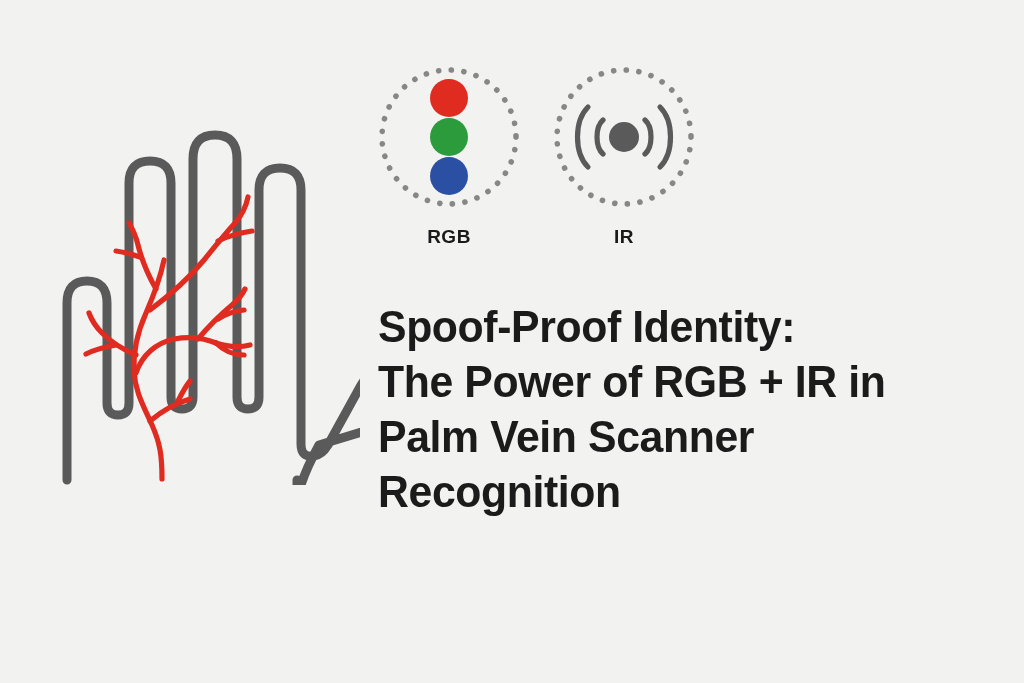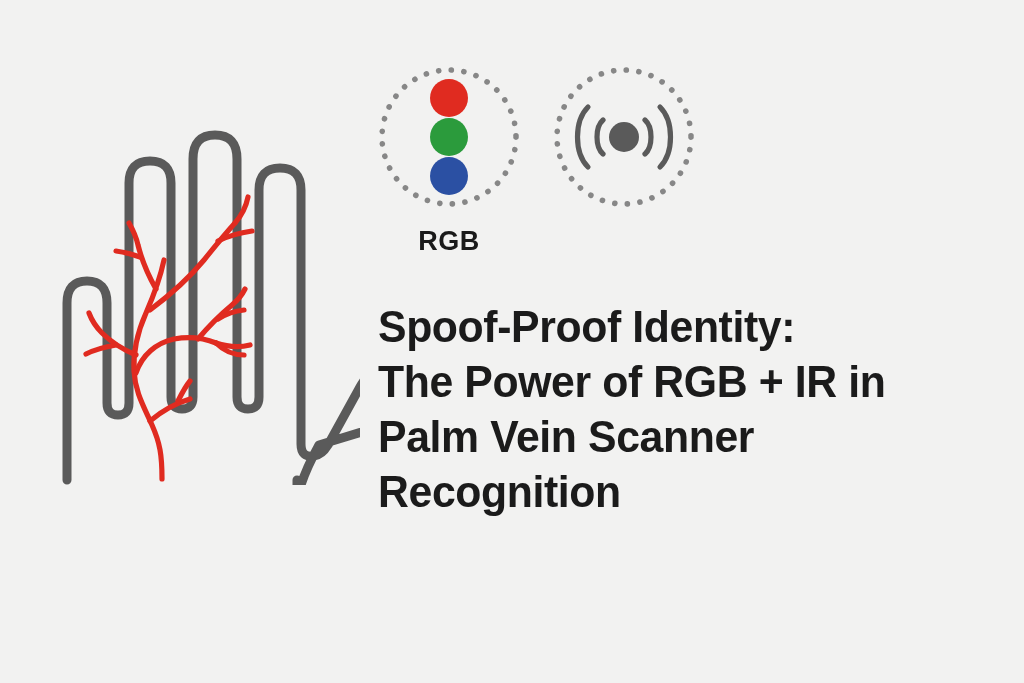--- a/index.html
+++ b/index.html
@@ -65,21 +65,21 @@
     align-items:center;
     gap:1px;
   }
   .rgb-dot {
     width:38px; height:38px;
     border-radius:50%;
   }
 
   .sensor-label {
     margin-top:14px;
-    font-size:27px;
+    font-size:19px;
     font-weight:bold;
     letter-spacing:0.5px;
     color:#1a1a1a;
     font-family:"Liberation Sans", sans-serif;
   }
 
   
   #headline {
     position:absolute;
     left:378px; top:300px;
@@ -208,20 +208,21 @@
             <circle cx="50" cy="46" r="15" fill="#5a5a5a"></circle>
             <g fill="none" stroke="#5a5a5a" stroke-width="5.2" stroke-linecap="round">
               <path d="M 29 29 C 21 36 21 56 29 63"></path>
               <path d="M 14 16 C 0 30 0 62 14 76"></path>
               <path d="M 71 29 C 79 36 79 56 71 63"></path>
               <path d="M 86 16 C 100 30 100 62 86 76"></path>
             </g>
           </svg>
         </div>
       </div>
+      <div class="sensor-label">IR</div>
     </div>
 
   </div>
 
   <h1 id="headline">
     <span class="hl-line">Spoof-Proof Identity:</span>
     <span class="hl-line">The Power of RGB + IR in</span>
     <span class="hl-line">Palm Vein Scanner</span>
     <span class="hl-line">Recognition</span>
   </h1>

